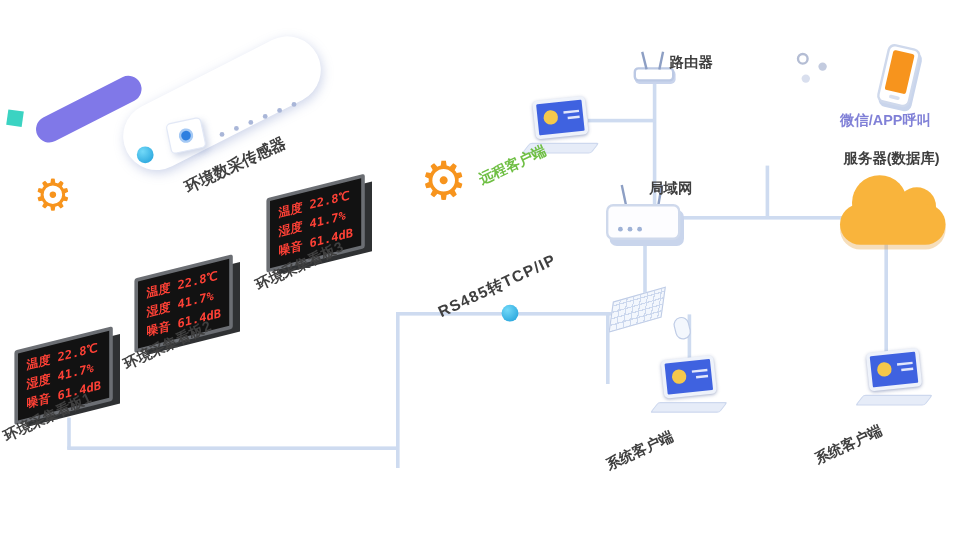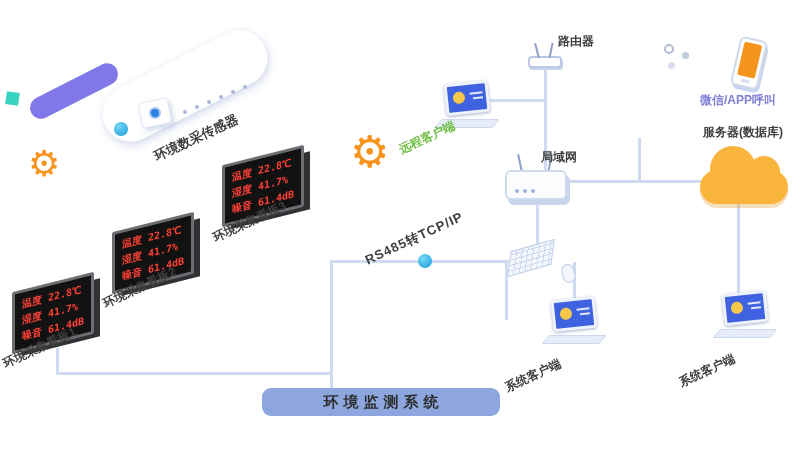--- a/index.html
+++ b/index.html
@@ -174,21 +174,21 @@
     </div>
     <div class="base"></div>
   </div>
   <div class="label rot green" style="left:400px;top:142px">远程客户端</div>
 
   <div class="router" style="left:528px;top:56px">
     <span class="ant a1"></span>
     <span class="ant a2"></span>
     <div class="body"></div>
   </div>
-  <div class="label" style="left:558px;top:33px">路由器</div>
+  <div class="label" style="left:558px;top:44px">路由器</div>
 
   <div class="label" style="left:541px;top:149px">局域网</div>
   <div class="lan">
     <span class="ant a1"></span>
     <span class="ant a2"></span>
     <div class="body">
       <span class="led" style="left:8px"></span>
       <span class="led" style="left:16px"></span>
       <span class="led" style="left:24px"></span>
     </div>
@@ -227,15 +227,14 @@
   <div class="laptop" style="left:716px;top:292px">
     <div class="screen">
       <span class="disc"></span>
       <span class="l1"></span>
       <span class="l2"></span>
     </div>
     <div class="base"></div>
   </div>
   <div class="label rot" style="left:680px;top:375px">系统客户端</div>
 
-  <div class="banner">环境监测系统</div>
 
 </div>
 
 </body></html>

